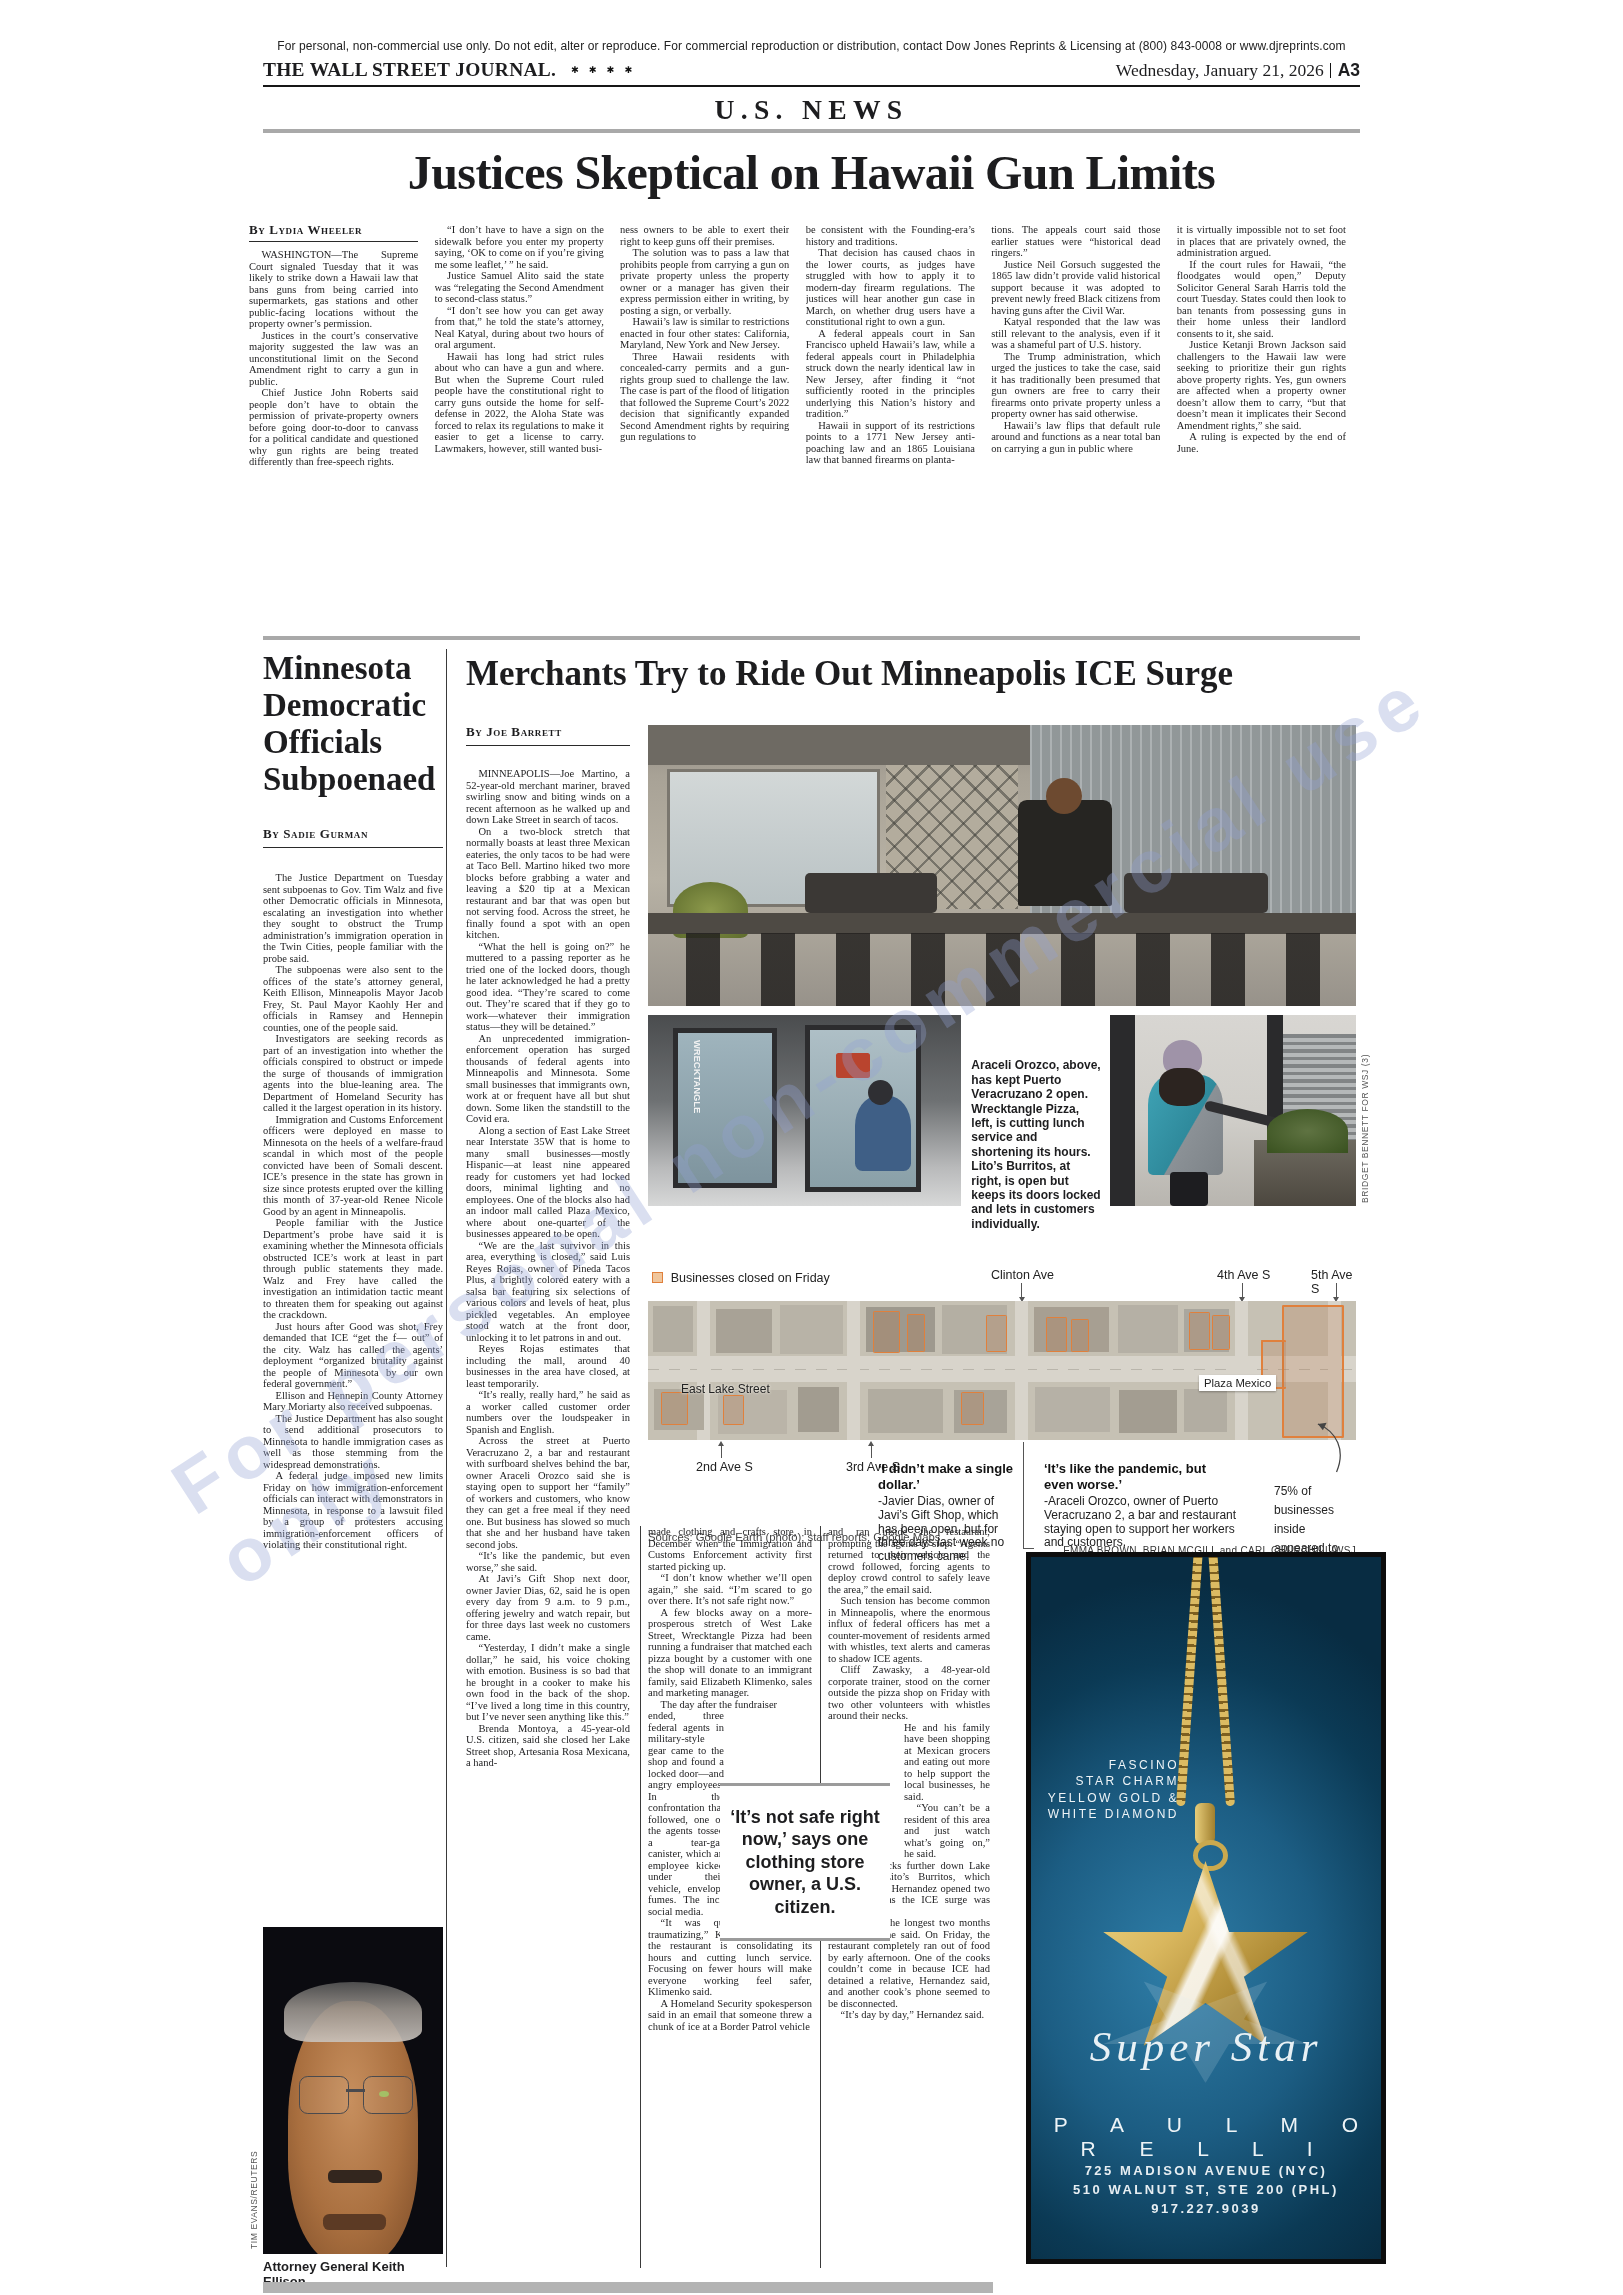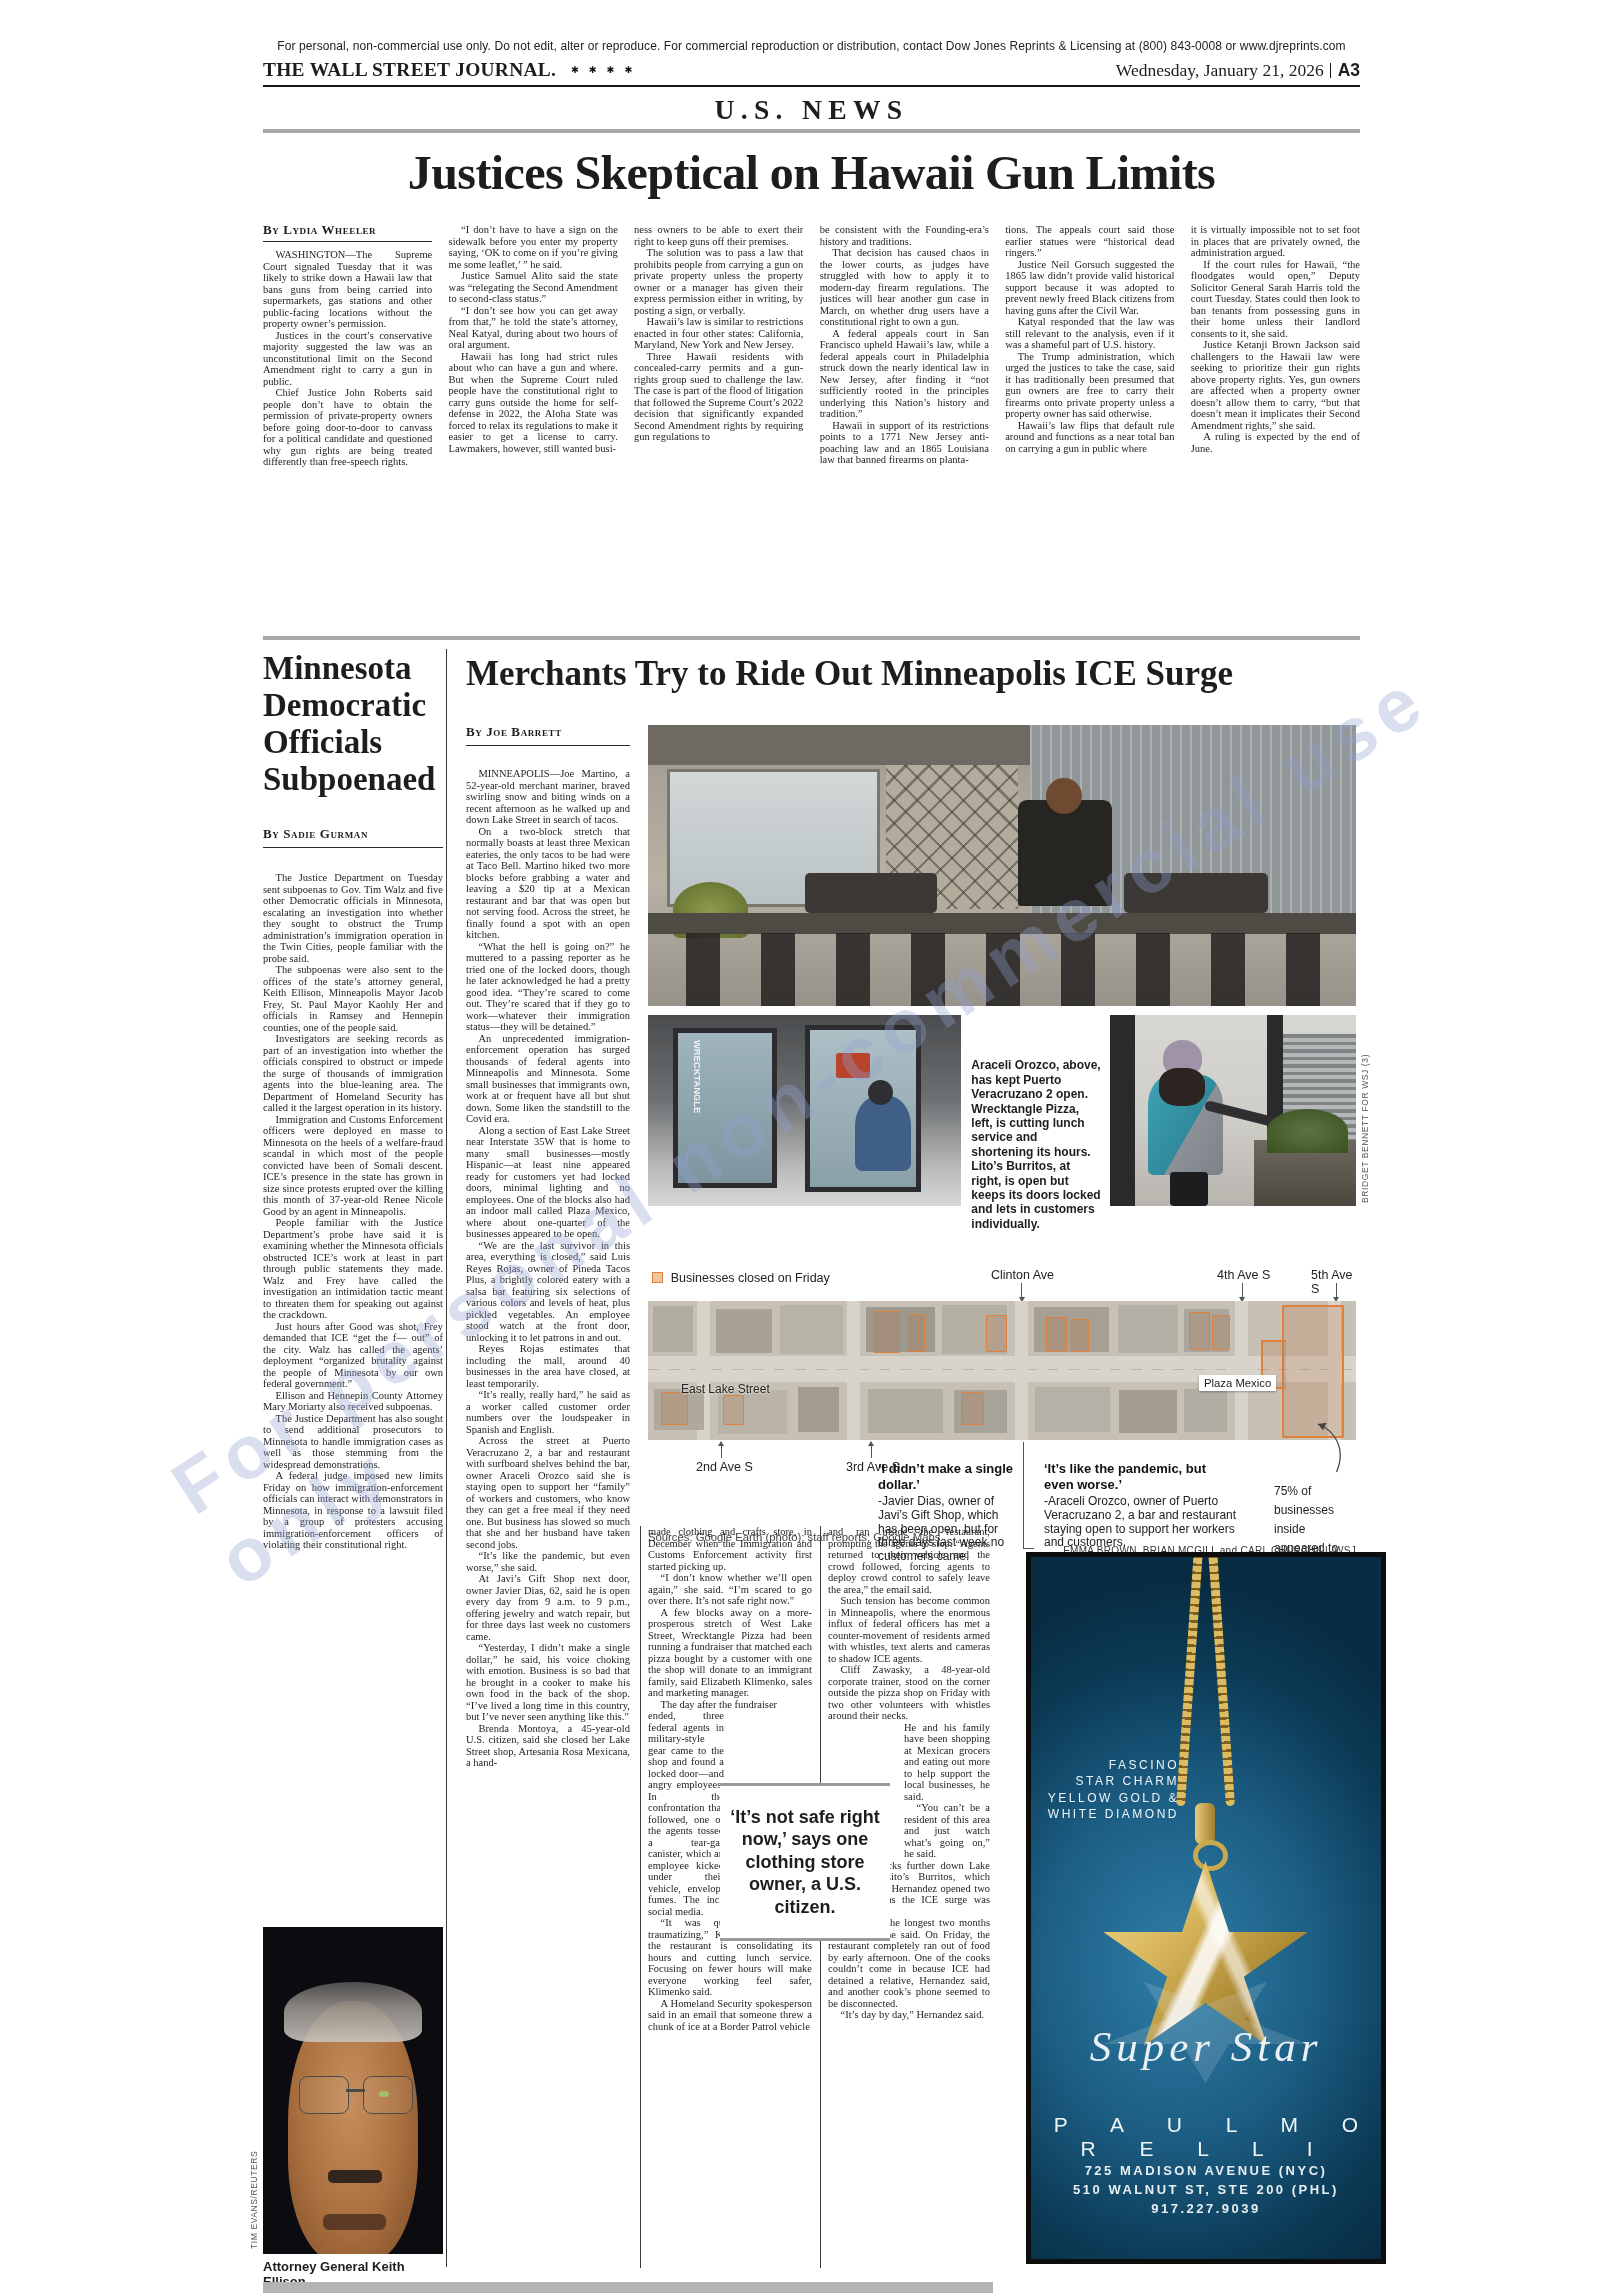--- a/index.html
+++ b/index.html
@@ -20,21 +20,21 @@
   .section-title{width:100%;text-align:center;font-size:27.6px;font-weight:bold;letter-spacing:6.3px;}
   
   .headline1{left:263px;width:1097px;top:145px;text-align:center;font-size:48px;font-weight:bold;letter-spacing:-0.6px;}
   .byline{font-variant:small-caps;font-weight:bold;font-size:13px;letter-spacing:0.6px;}
   .byline-rule{height:1.3px;background:#2a2a2a;margin-top:5px;margin-bottom:7.5px;}
   
   .bodycol{font:10.5px/11.5px "Liberation Serif",serif;overflow:hidden;}
   .para{margin:0;text-indent:12.5px;text-align:justify;}
   .para.cont{text-indent:0;}
   
-  .leadcols{left:263px;top:224px;width:1097px;height:408px;display:flex;gap:16.3px;}
+  .leadcols{left:249px;top:224px;width:1097px;height:408px;display:flex;gap:16.3px;}
   .leadcols .lcol{flex:1;}
   
   .vrule{background:#3a3a3a;width:1.3px;}
   
   .minn-head{left:263px;top:650px;width:183px;font-size:33px;font-weight:bold;line-height:1.12;}
   .merch-head{left:466px;top:654px;width:892px;font-size:35px;font-weight:bold;white-space:nowrap;}
   
   .ph{overflow:hidden;position:absolute;}
   .ph .shape{position:absolute;}
   .vcredit{position:absolute;font-family:"Liberation Sans",sans-serif;font-size:8.5px;color:#555;

